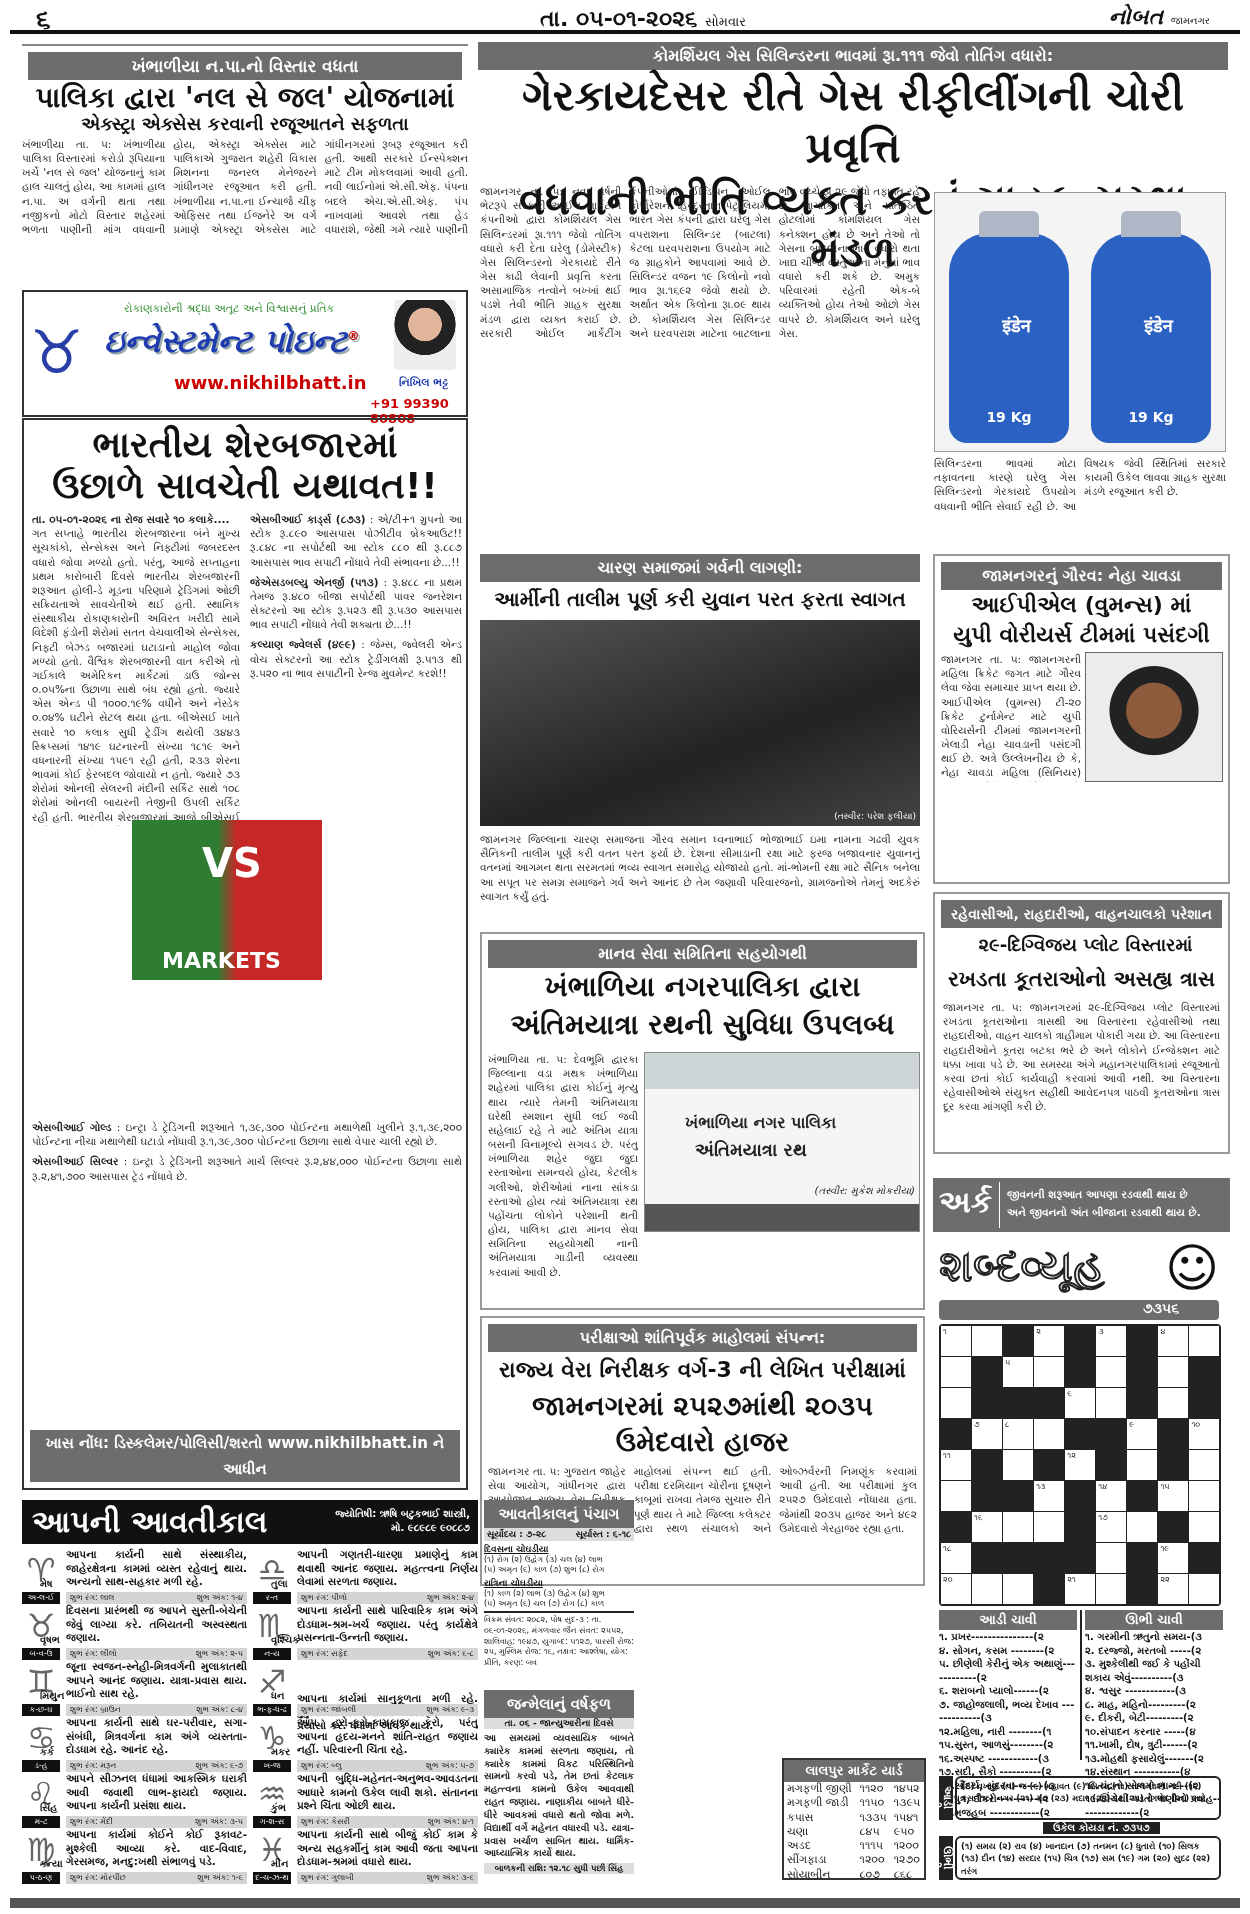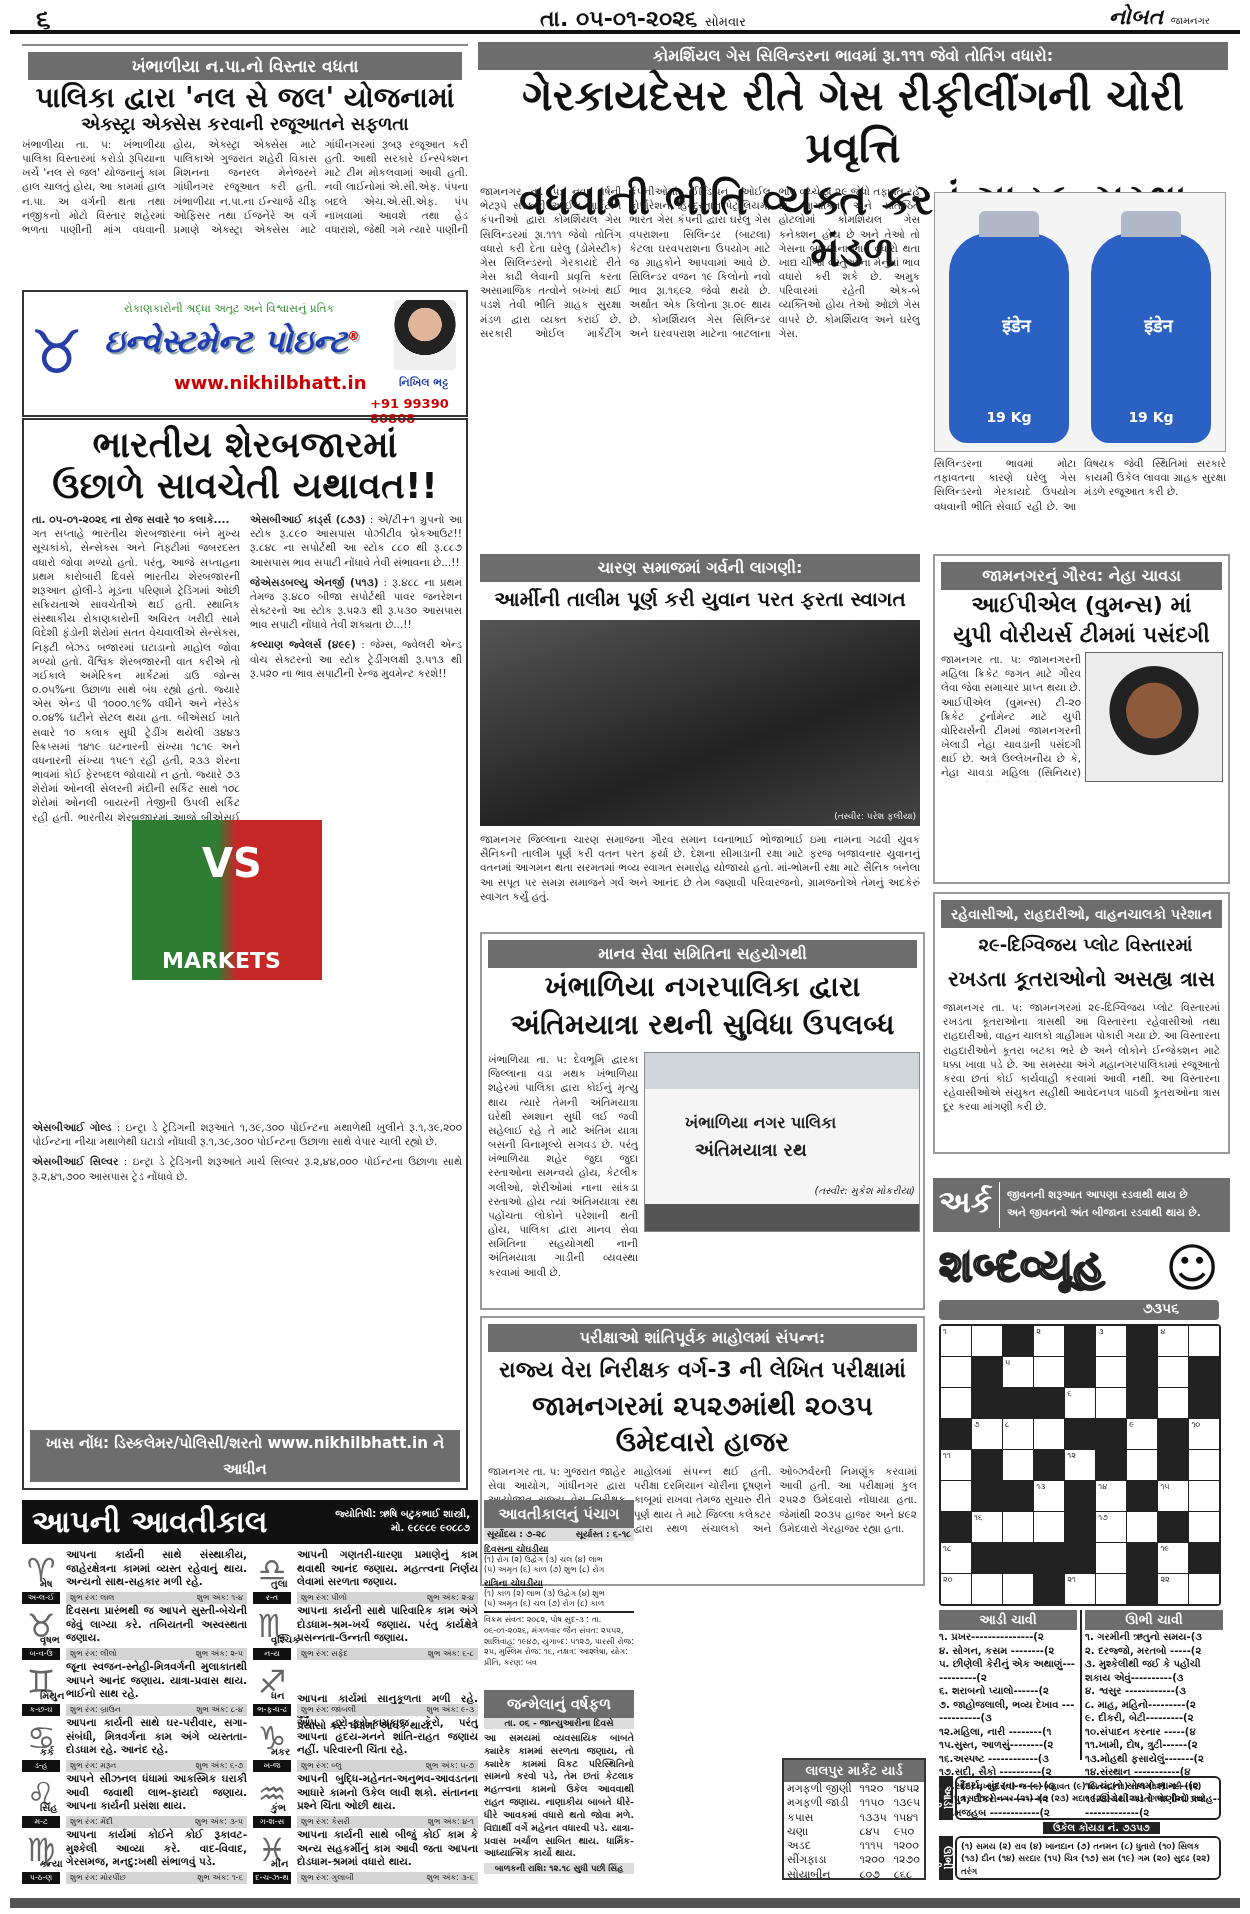--- a/index.html
+++ b/index.html
@@ -367,21 +367,21 @@
 </div>
 
 <div class="abs" style="left:933px;top:1178px;width:297px;height:54px;background:#6d6d6d;">
   <div class="abs" style="left:6px;top:6px;font-size:30px;font-weight:bold;color:#fff;">અર્ક</div>
   <div class="abs vrule" style="left:66px;top:4px;height:46px;background:#fff;"></div>
   <div class="abs" style="left:74px;top:10px;font-size:10.5px;font-weight:bold;color:#fff;">જીવનની શરૂઆત આપણા રડવાથી થાય છે</div>
   <div class="abs" style="left:74px;top:28px;font-size:10.5px;font-weight:bold;color:#fff;">અને જીવનનો અંત બીજાના રડવાથી થાય છે.</div>
 </div>
 
 <div class="abs" style="left:933px;top:1238px;width:297px;height:650px;">
-  <div class="abs" style="left:6px;top:2px;font-size:44px;font-weight:bold;color:#fff;-webkit-text-stroke:2px #222;">શબ્દવ્યૂહ</div>
+  <div class="abs" style="left:6px;top:2px;font-size:44px;font-weight:normal;color:#fff;-webkit-text-stroke:2px #222;">શબ્દવ્યૂહ</div>
   <div class="abs" style="left:232px;top:0px;font-size:52px;line-height:60px;">☺</div>
   <div class="abs" style="left:6px;top:62px;width:280px;height:20px;background:#6d6d6d;border-radius:4px;">
     <span style="position:absolute;right:40px;top:0;color:#fff;font-weight:bold;font-size:14px;">૭૩૫૬</span>
   </div>
   <div class="abs grid" id="cw-grid" style="left:6px;top:86px;width:282px;height:282px;">
       <div class="cell">૧</div>
       <div class="cell"></div>
       <div class="cell blk"></div>
       <div class="cell">૨</div>
       <div class="cell blk"></div>

